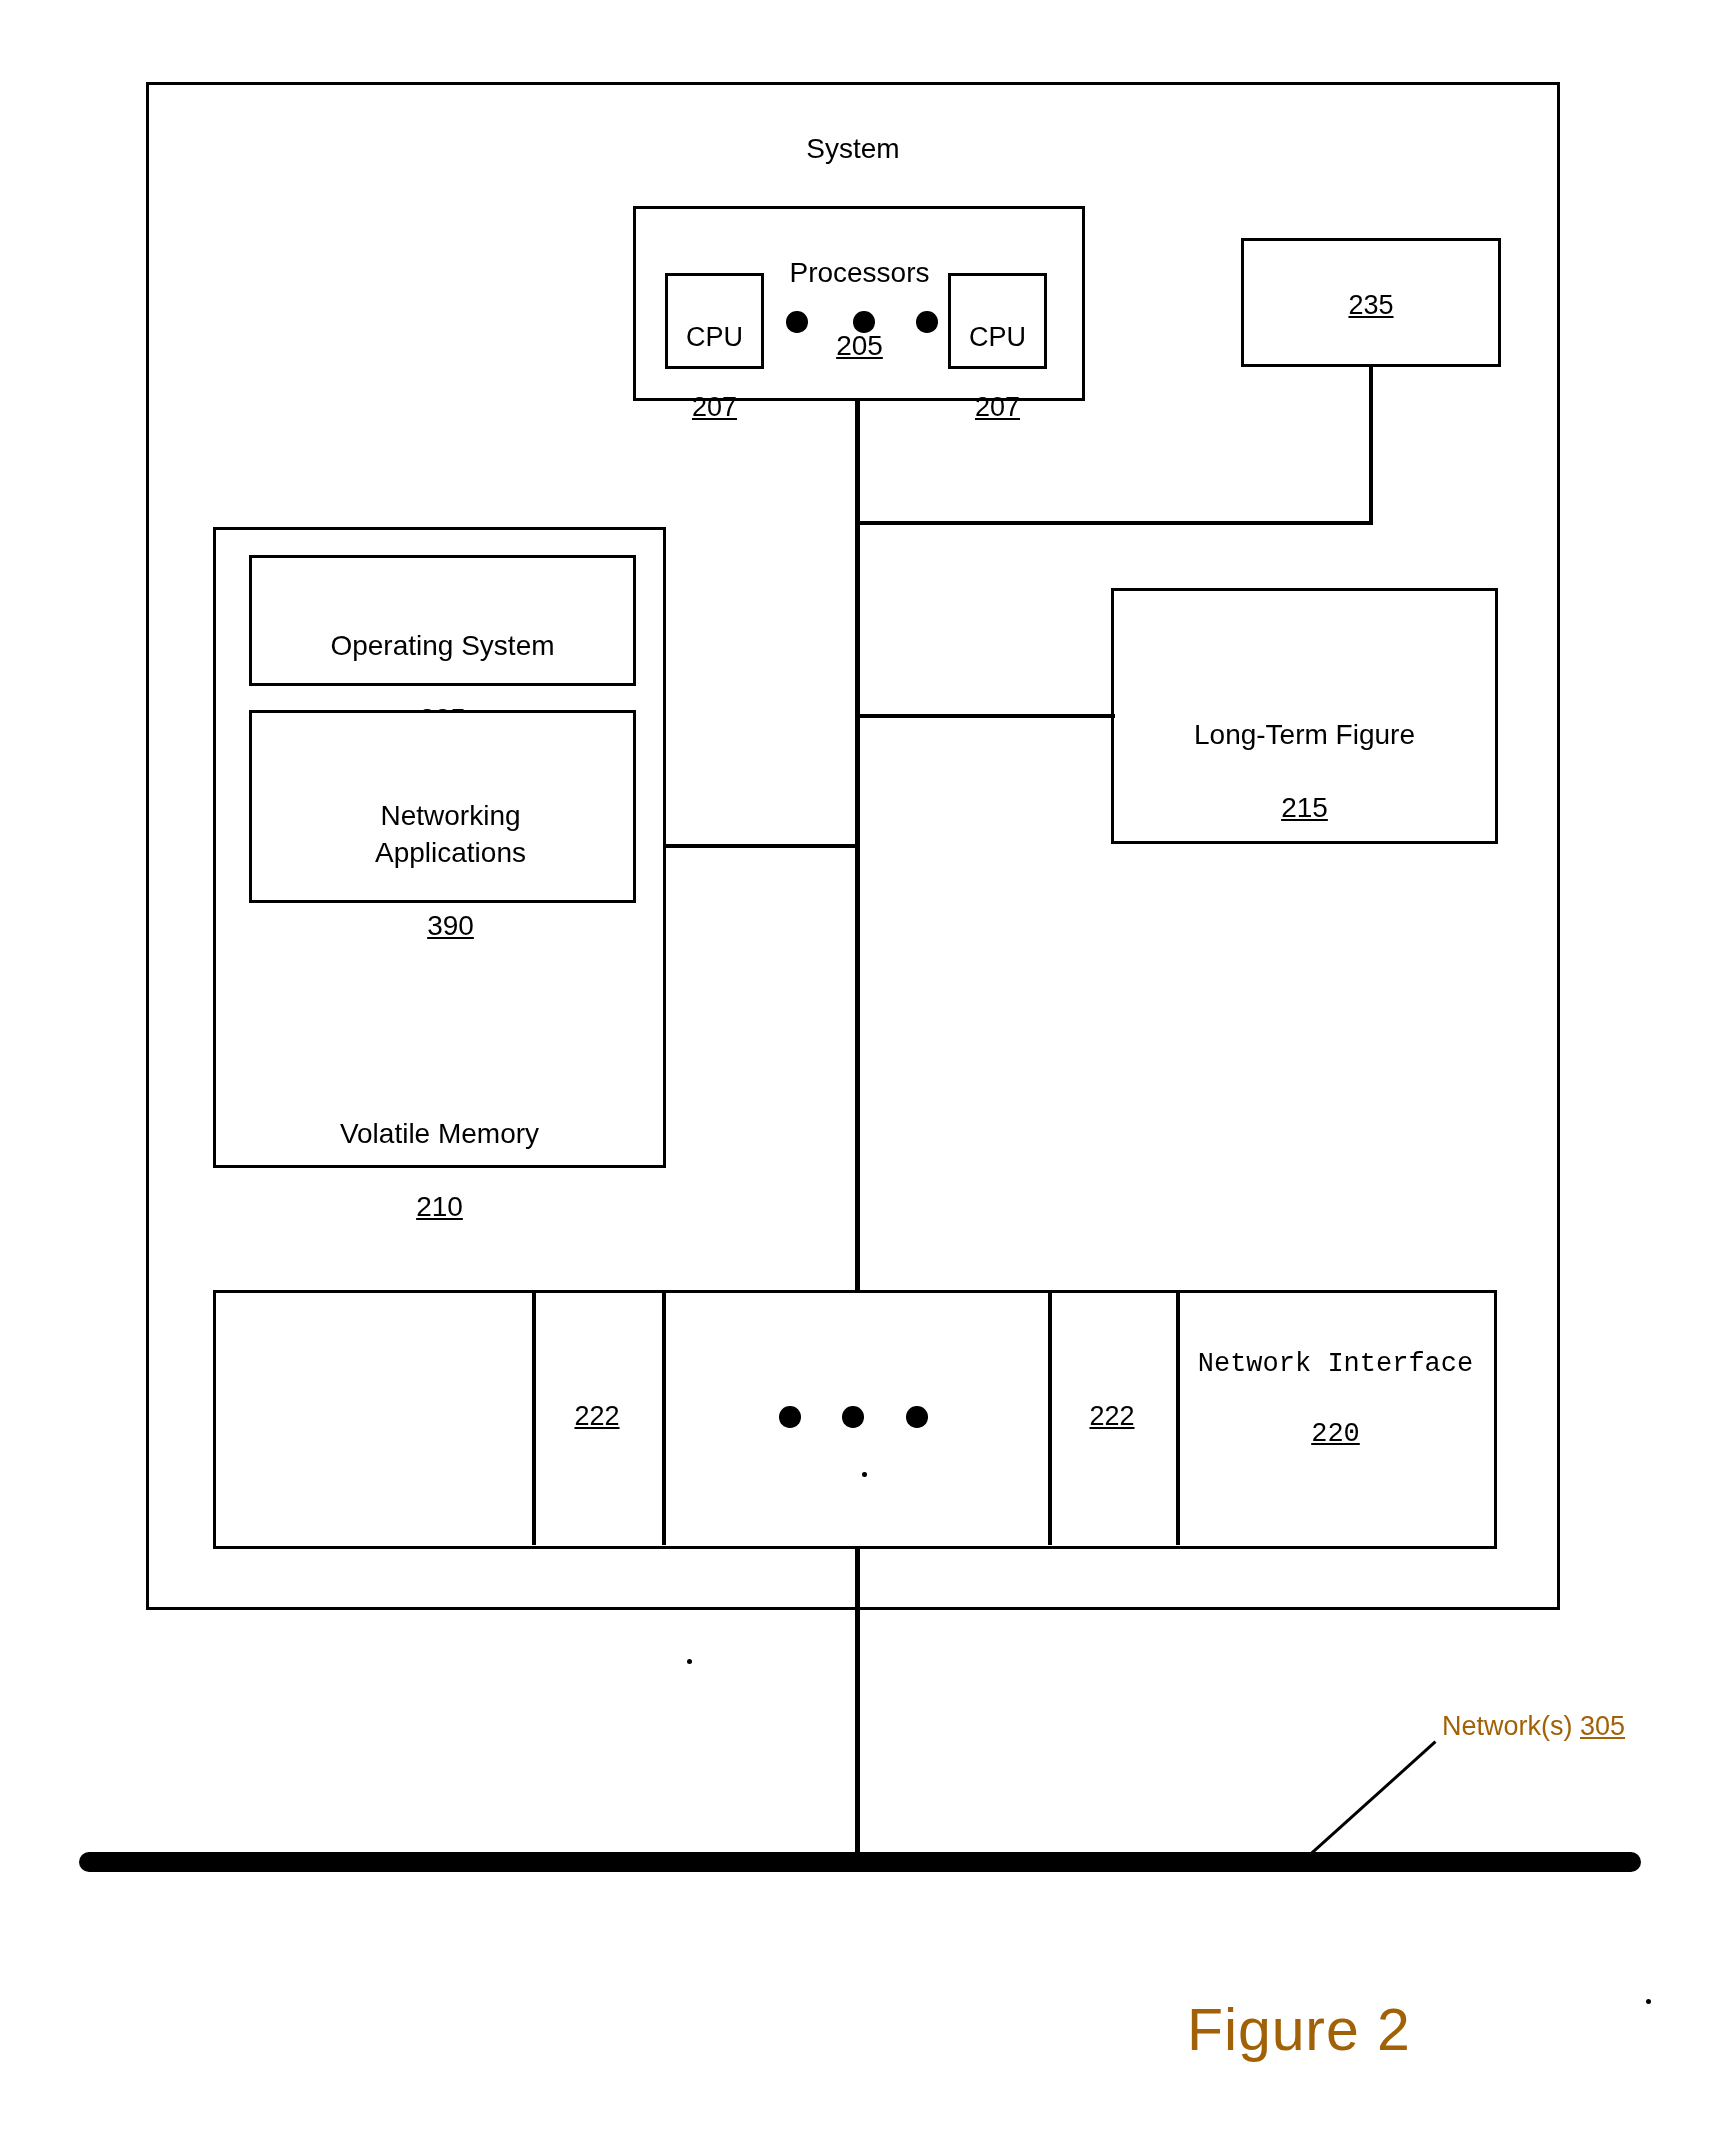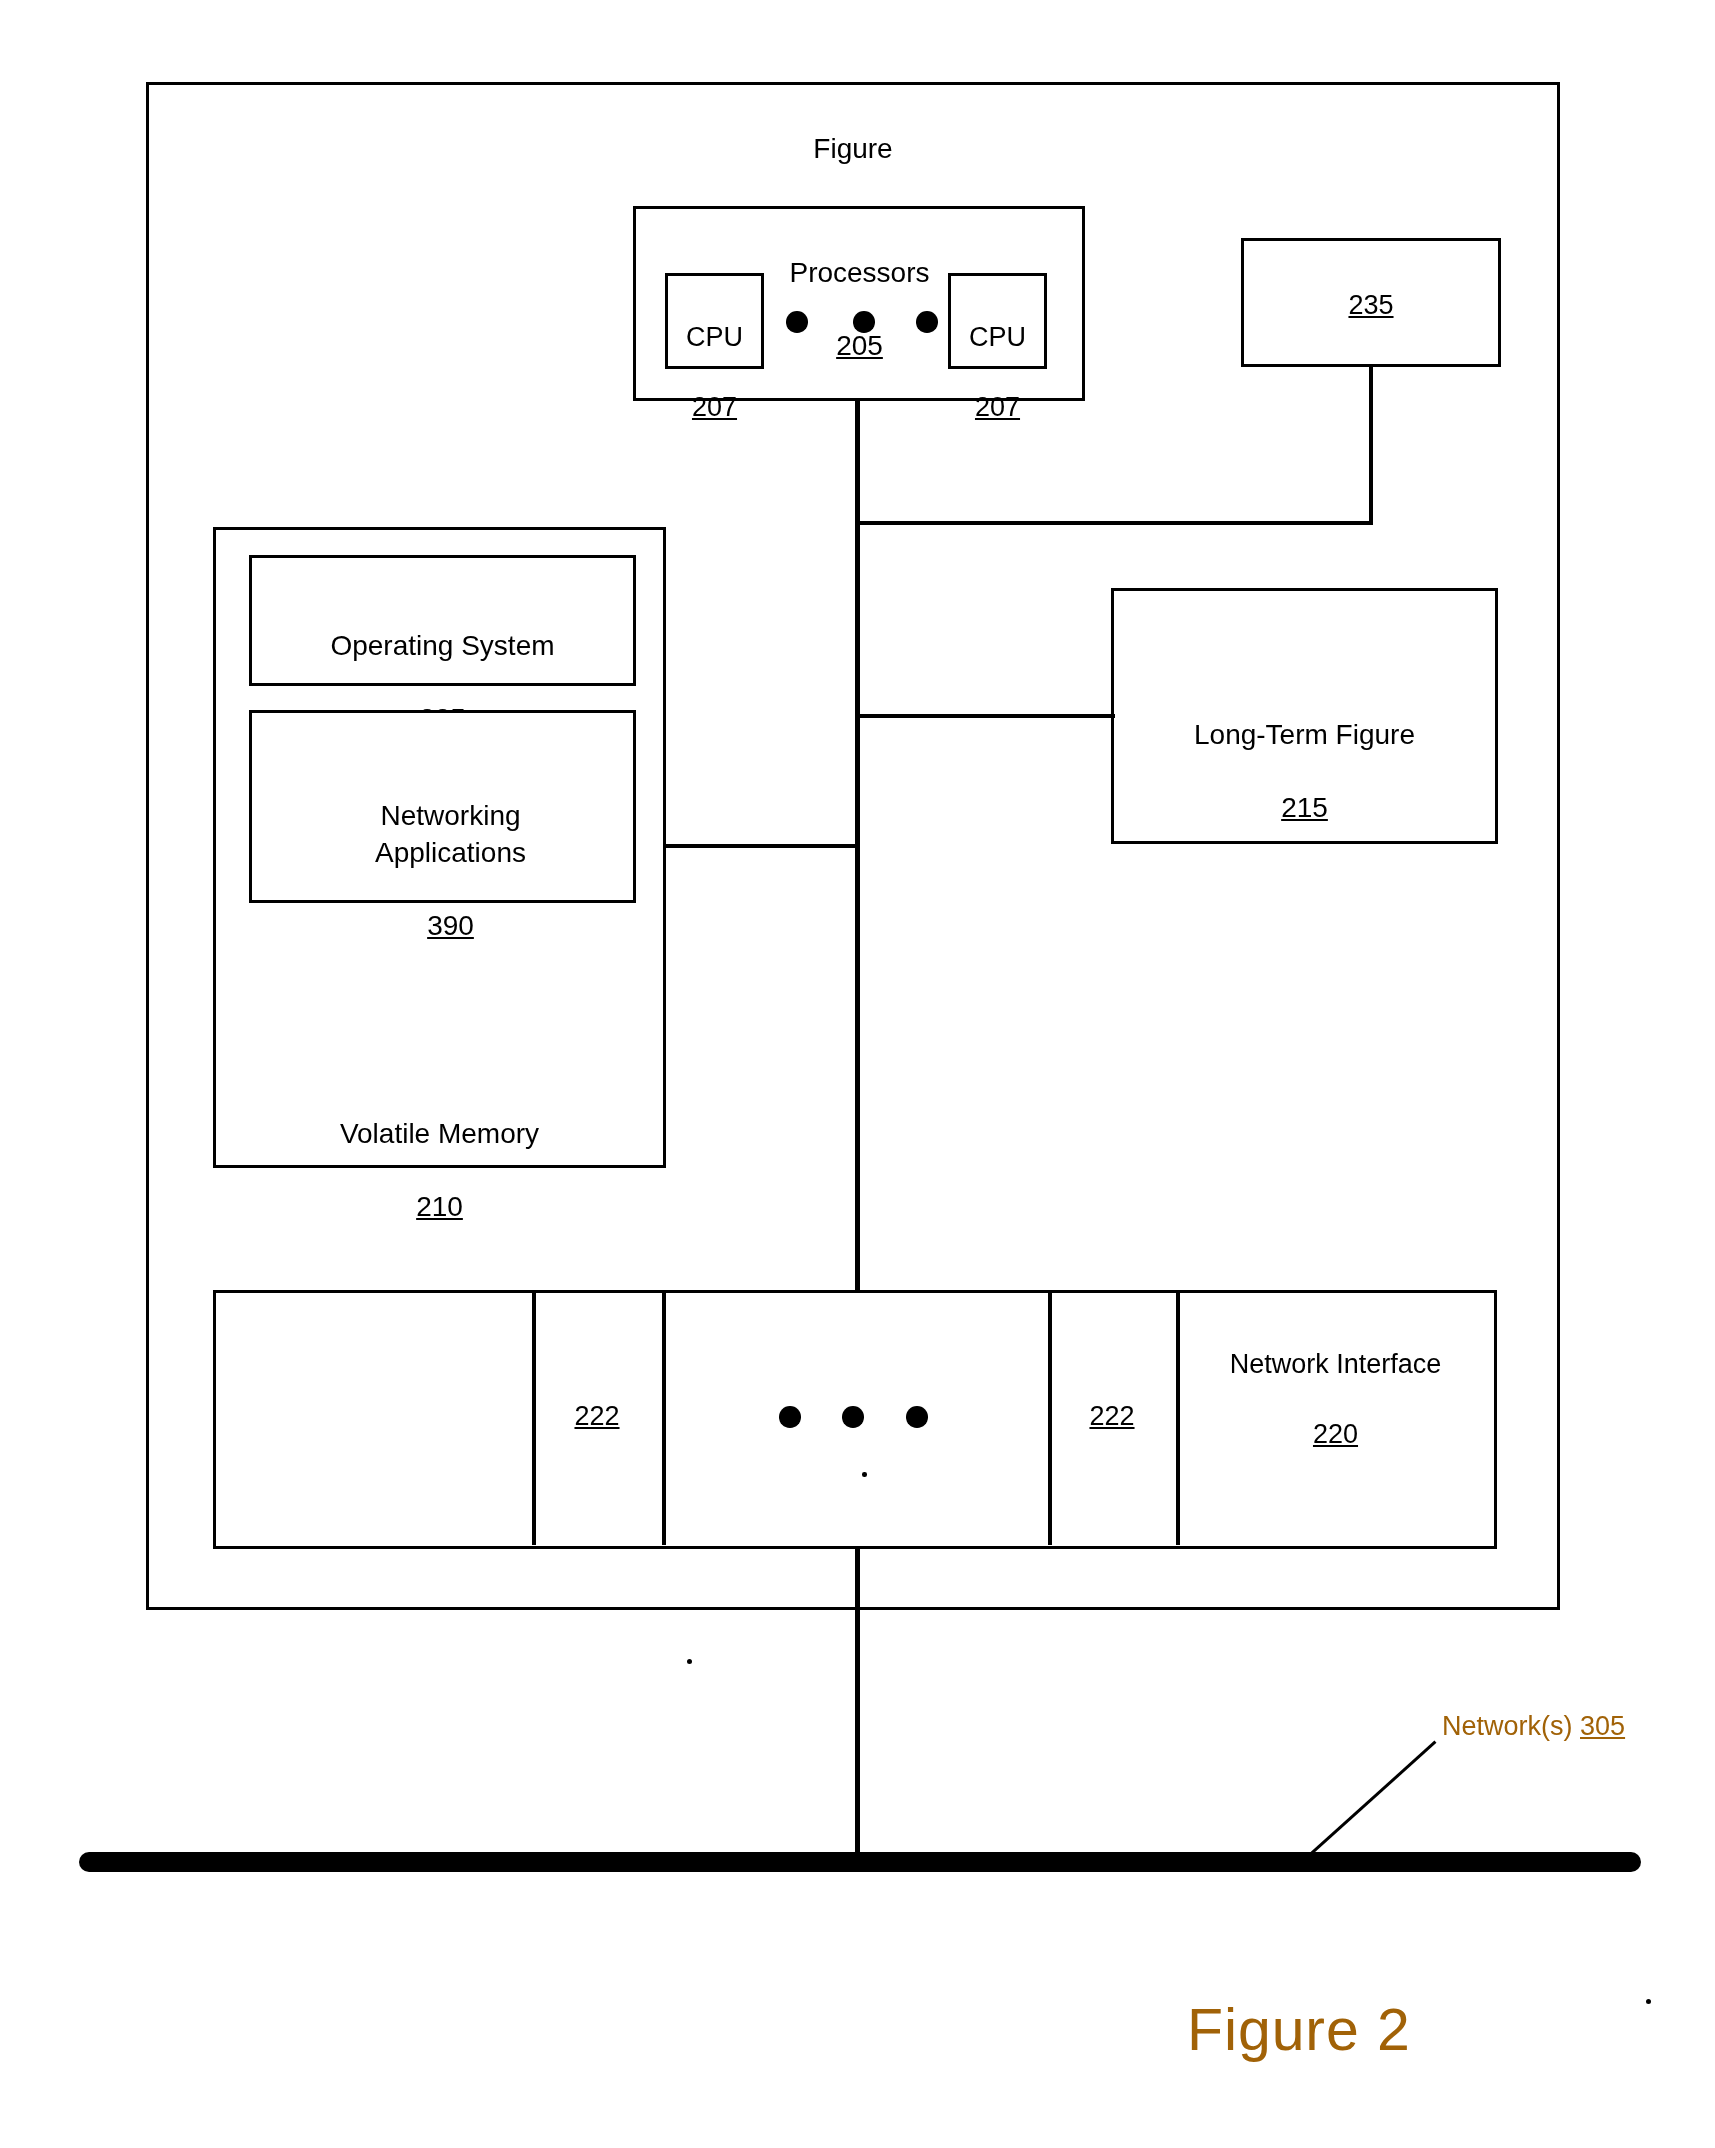--- a/index.html
+++ b/index.html
@@ -65,21 +65,21 @@
   }
 </style>
 </head>
 <body>
 
 <div id="page">
 
   <div class="box" style="left:146px; top:82px; width:1414px; height:1528px;"></div>
 
   <div class="lbl" style="left:683px; top:95px; width:340px; font-size:28px;">
-    <div>Figure</div>
+    <div>System</div>
     <div class="ref">200</div>
   </div>
 
   <div class="line" style="left:855px; top:399px; width:4.5px; height:1462px;"></div>
 
   <div class="box" style="left:633px; top:206px; width:452px; height:195px;"></div>
 
   <div class="lbl" style="left:687px; top:219px; width:345px; font-size:28px;">
     <div>Processors</div>
     <div class="ref">205</div>
@@ -146,21 +146,21 @@
   <div class="line" style="left:1176px; top:1293px; width:3.6px; height:252px;"></div>
 
   <div class="lbl ref" style="left:532px; top:1399px; width:130px; font-size:27px;">222</div>
   <div class="lbl ref" style="left:1048px; top:1399px; width:128px; font-size:27px;">222</div>
 
   <div class="dot" style="left:779px; top:1406px; width:21.5px; height:21.5px;"></div>
   <div class="dot" style="left:842px; top:1406px; width:21.5px; height:21.5px;"></div>
   <div class="dot" style="left:906px; top:1406px; width:21.5px; height:21.5px;"></div>
   <div class="speck" style="left:862px; top:1472px; width:4.5px; height:4.5px;"></div>
 
-  <div class="lbl" style="left:1179px; top:1312px; width:313px; font-size:27px; text-align:center;">
+  <div class="lbl" style="left:1179px; top:1312px; width:313px; font-size:27px; text-align:center;font-family:Liberation Mono, monospace;">
     <div>Network Interface</div>
     <div class="ref">220</div>
   </div>
 
   <div class="bus" style="left:79px; top:1852px; width:1562px; height:19.7px;"></div>
 
   <div class="leader" style="left:1309px; top:1854px; width:170px; height:2.7px; transform:rotate(-42deg);"></div>
 
   <div class="caption" style="left:1442px; top:1711px; font-size:27px; white-space:nowrap;">
     <span>Network(s) </span><span class="ref">305</span>

